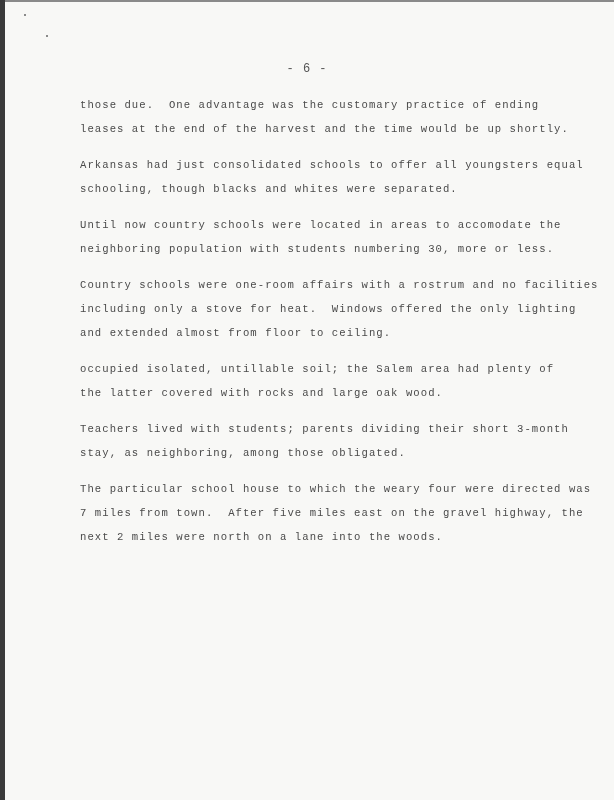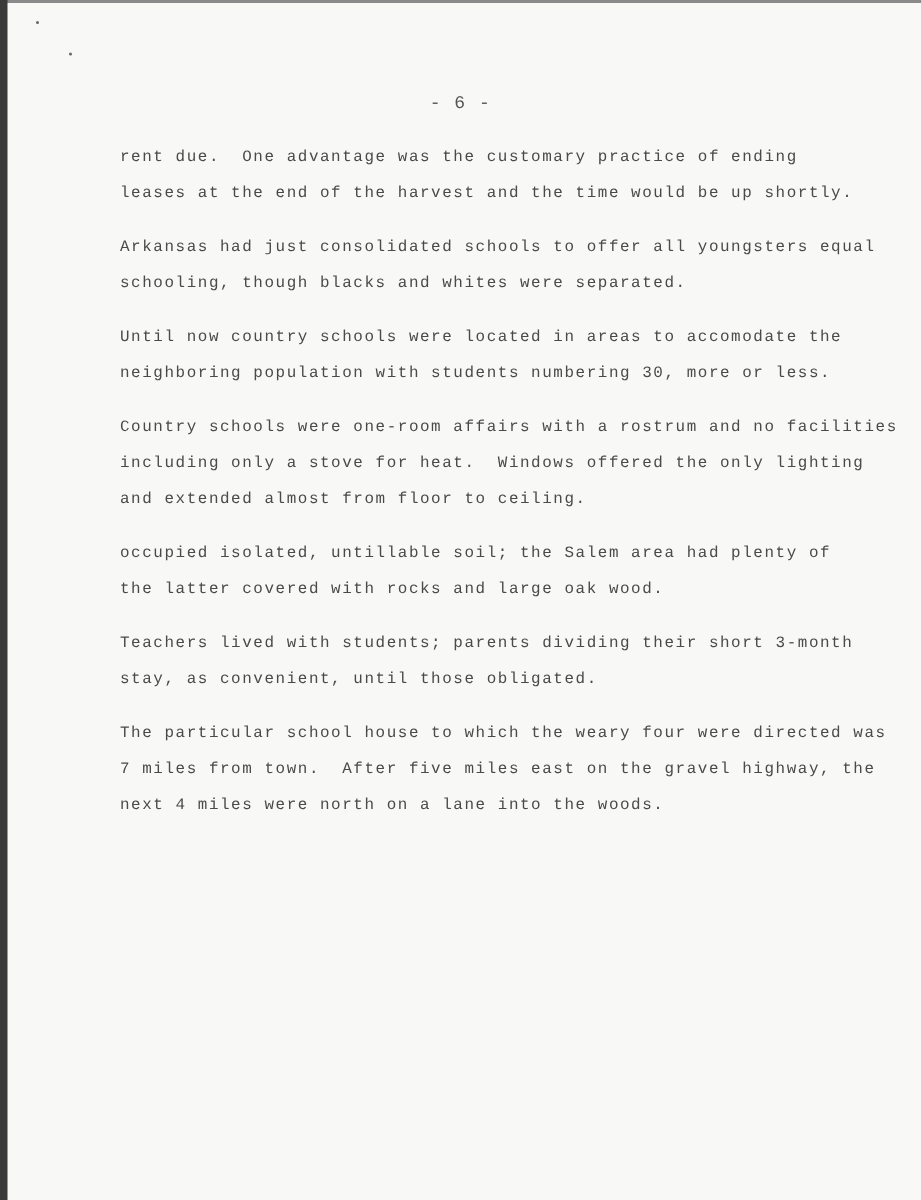--- a/index.html
+++ b/index.html
@@ -72,21 +72,21 @@
 <div class="page">
   <div class="top-edge"></div>
   <div class="left-edge"></div>
   <div class="speck" style="left:24px; top:14px;"></div>
   <div class="speck" style="left:46px; top:35px;"></div>
 
   <div class="page-number">- 6 -</div>
 
   <div class="body-text">
     <div class="para">
-      <span class="line">rent due.  One advantage was the customary practice of ending</span>
+      <span class="line">those due.  One advantage was the customary practice of ending</span>
       <span class="line">leases at the end of the harvest and the time would be up shortly.</span>
     </div>
     <div class="para">
       <span class="line">Arkansas had just consolidated schools to offer all youngsters equal</span>
       <span class="line">schooling, though blacks and whites were separated.</span>
     </div>
     <div class="para">
       <span class="line">Until now country schools were located in areas to accomodate the</span>
       <span class="line">neighboring population with students numbering 30, more or less.</span>
     </div>
@@ -94,21 +94,21 @@
       <span class="line">Country schools were one-room affairs with a rostrum and no facilities</span>
       <span class="line">including only a stove for heat.  Windows offered the only lighting</span>
       <span class="line">and extended almost from floor to ceiling.</span>
     </div>
     <div class="para">
       <span class="line">occupied isolated, untillable soil; the Salem area had plenty of</span>
       <span class="line">the latter covered with rocks and large oak wood.</span>
     </div>
     <div class="para">
       <span class="line">Teachers lived with students; parents dividing their short 3-month</span>
-      <span class="line">stay, as convenient, until those obligated.</span>
+      <span class="line">stay, as neighboring, among those obligated.</span>
     </div>
     <div class="para">
       <span class="line">The particular school house to which the weary four were directed was</span>
       <span class="line">7 miles from town.  After five miles east on the gravel highway, the</span>
-      <span class="line">next 4 miles were north on a lane into the woods.</span>
+      <span class="line">next 2 miles were north on a lane into the woods.</span>
     </div>
   </div>
 </div>
 
 </body></html>

